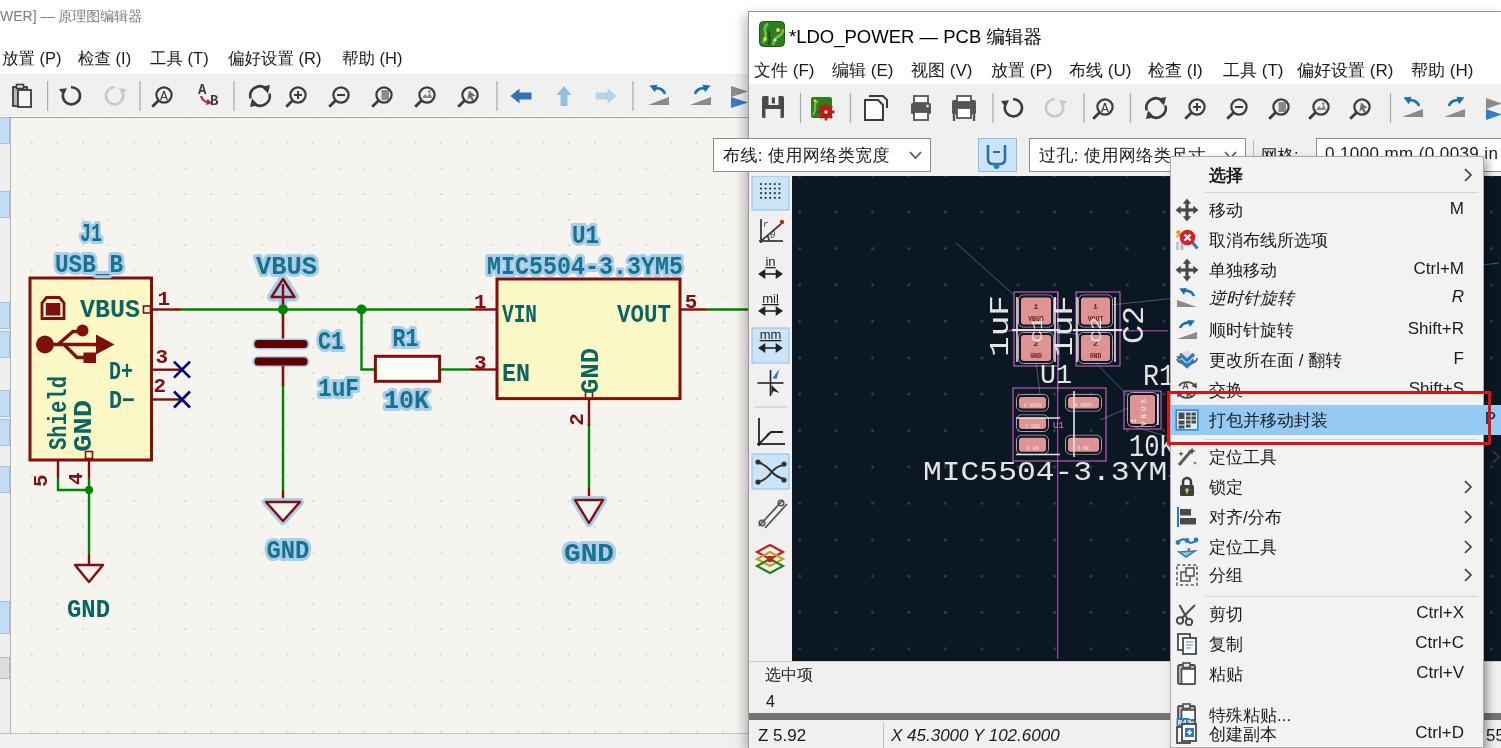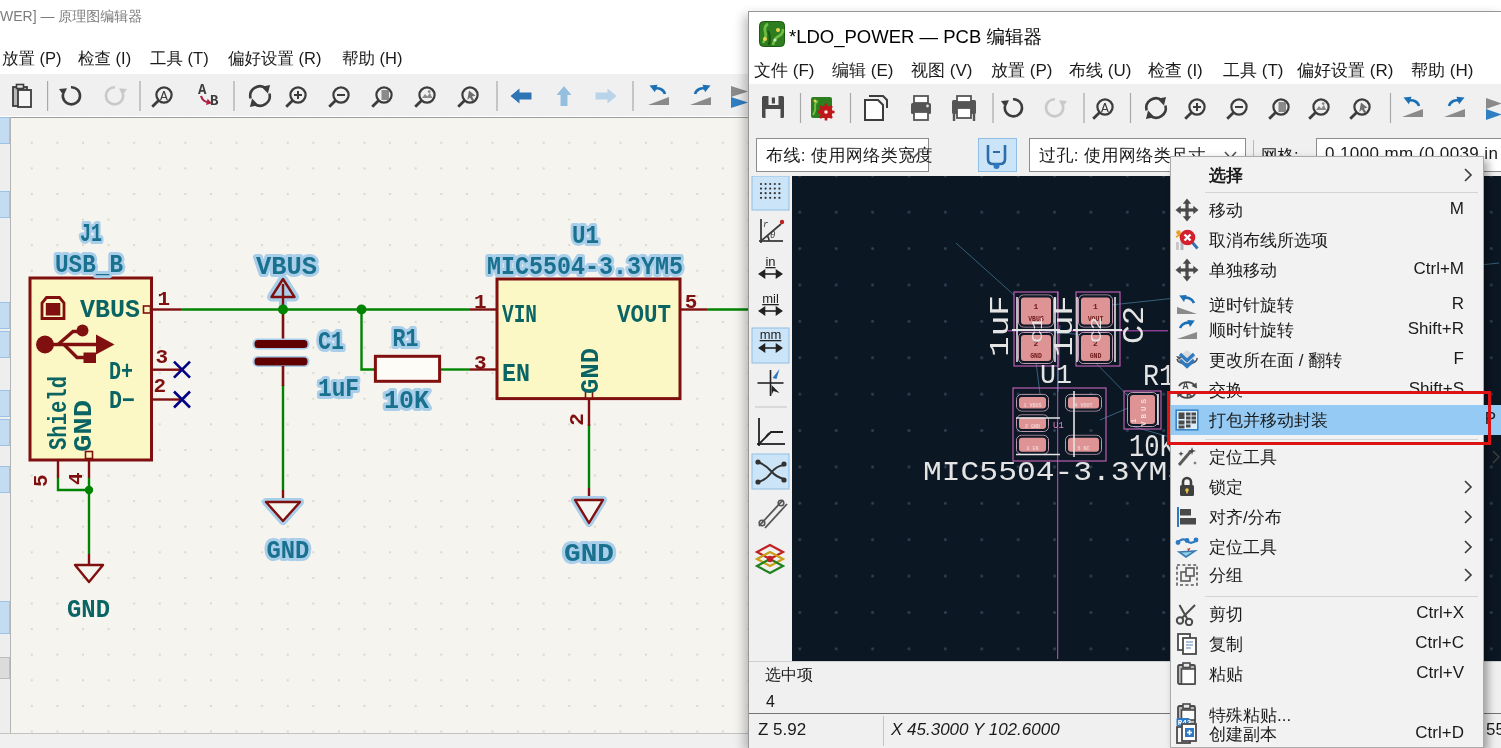--- a/index.html
+++ b/index.html
@@ -27,21 +27,21 @@
   #rw-menubar{left:749px;top:55px;width:752px;height:29px;background:#ffffff;}
   #rw-row2{left:749px;top:84px;width:752px;height:92px;background:#f0f0f0;}
   .combo{position:absolute;background:#ffffff;border:1px solid #8c8c8c;box-sizing:border-box;
          font-size:17px;color:#1a1a1a;white-space:nowrap;letter-spacing:0.4px;}
   #rw-canvas{left:792px;top:176px;width:709px;height:485px;background:#0c1724;
      background-image:radial-gradient(circle,#2c3e52 1.3px,transparent 1.5px);
      background-size:36.4px 36.4px;background-position:26px 18px;}
   #rw-lstrip{left:749px;top:176px;width:43px;height:485px;background:#f0f0f0;}
   #rw-msg{left:749px;top:661px;width:752px;height:52px;background:#f0f0f0;border-top:1px solid #cfcfcf;box-sizing:border-box;
           font-size:16px;color:#1a1a1a;}
-  #rw-status{left:749px;top:713px;width:752px;height:35px;background:#f0f0f0;border-top:1px solid #737373;box-sizing:border-box;
+  #rw-status{left:749px;top:713px;width:752px;height:35px;background:#f0f0f0;border-top:7px solid #737373;box-sizing:border-box;
           font-size:17px;color:#1a1a1a;}
   
   #menu{left:1170px;top:156px;width:314px;height:592px;background:#f2f2f2;
         border:1px solid #ababab;box-sizing:border-box;box-shadow:4px 4px 8px rgba(0,0,0,0.35);}
   .mi{position:absolute;left:1171px;width:312px;height:30px;}
   .mi .lbl{position:absolute;left:38px;top:4px;font-size:17px;color:#1b1b1b;white-space:nowrap;}
   .mi .sc{position:absolute;right:19px;top:4px;font-size:17px;color:#1b1b1b;}
   .mi .ic{position:absolute;left:4px;top:3px;width:24px;height:24px;}
   .msep{position:absolute;left:1205px;width:273px;height:1px;background:#d4d4d4;}
   .marr{position:absolute;right:10px;top:7px;width:10px;height:16px;}
@@ -307,21 +307,21 @@
     <line x1="1390.5" y1="93" x2="1390.5" y2="123" stroke="#a8a8a8" stroke-width="1.2"></line>
     <path d="M 1402,117 l21,0 l0,-8 z" fill="#8a8a8a"></path>
     <path d="M 1419,106 A 8,8 0 0 0 1408,101" stroke="#1b6fb5" stroke-width="2.6" fill="none"></path>
     <path d="M 1403.5,97.5 l8,-0.8 l-2.6,7.6 z" fill="#1b6fb5"></path>
     <path d="M 1465,117 l-21,0 l21,-8 z" fill="#8a8a8a"></path>
     <path d="M 1449,106 A 8,8 0 0 1 1460,101" stroke="#1b6fb5" stroke-width="2.6" fill="none"></path>
     <path d="M 1464.5,97.5 l-8,-0.8 l2.6,7.6 z" fill="#1b6fb5"></path>
     <path d="M 1486,98 l16,5.5 l-16,5.5 z" fill="#8a8a8a"></path>
     <path d="M 1486,109 l16,5.5 l-16,5.5 z" fill="#2f7fc2"></path>
   </svg>
-<div class="abs combo" style="left:756px;top:138px;width:173px;height:34px;">
+<div class="abs combo" style="left:713px;top:138px;width:218px;height:34px;">
   <span style="position:absolute;left:9px;top:5px;">布线:  使用网络类宽度</span>
   <svg style="position:absolute;right:8px;top:12px;" width="13" height="9">
       <path d="M1,1 L6.5,7 L12,1" stroke="#505050" stroke-width="1.6" fill="none"></path>
     </svg>
 </div>
 <div class="abs" style="left:978px;top:138px;width:39px;height:34px;background:#cce4f7;border:1px solid #90bee4;box-sizing:border-box;">
     <svg style="position:absolute;left:6px;top:4px" width="26" height="27" viewBox="0 0 26 27">
       <path d="M3,2 L3,16 q0,5 5,5 L15,21 q5,0 5,-5 L20,2" stroke="#2d6da8" stroke-width="2.6" fill="none"></path>
       <line x1="8" y1="9" x2="15" y2="9" stroke="#2d6da8" stroke-width="2"></line>
       <circle cx="11.5" cy="23" r="3" fill="#2d79c2"></circle>
@@ -548,21 +548,21 @@
         <path d="M12,23.5 l4.2,-5.2 h-8.4 z"></path>
         <path d="M0.5,12 l5.2,-4.2 v8.4 z"></path>
         <path d="M23.5,12 l-5.2,-4.2 v8.4 z"></path>
         <rect x="10.4" y="5" width="3.2" height="14"></rect>
         <rect x="5" y="10.4" width="14" height="3.2"></rect>
       </g>
     </svg>
     <span class="lbl">单独移动</span>
     <span class="sc">Ctrl+M</span>
   </div>
-<div class="mi" style="top:290px;">
+<div class="mi" style="top:283px;font-style:italic;">
     <svg class="ic" viewBox="0 0 24 24">
       <path d="M2,21 l20,0 l-20,-7 z" fill="#8a8a8a"></path>
       <path d="M19,10 A 8.5,8.5 0 0 0 7.5,5.5" stroke="#1b6fb5" stroke-width="2.6" fill="none"></path>
       <path d="M4.2,2.6 l7.4,-0.6 l-2.6,7 z" fill="#1b6fb5"></path>
     </svg>
     <span class="lbl">逆时针旋转</span>
     <span class="sc">R</span>
   </div>
 <div class="mi" style="top:315px;">
     <svg class="ic" viewBox="0 0 24 24">

